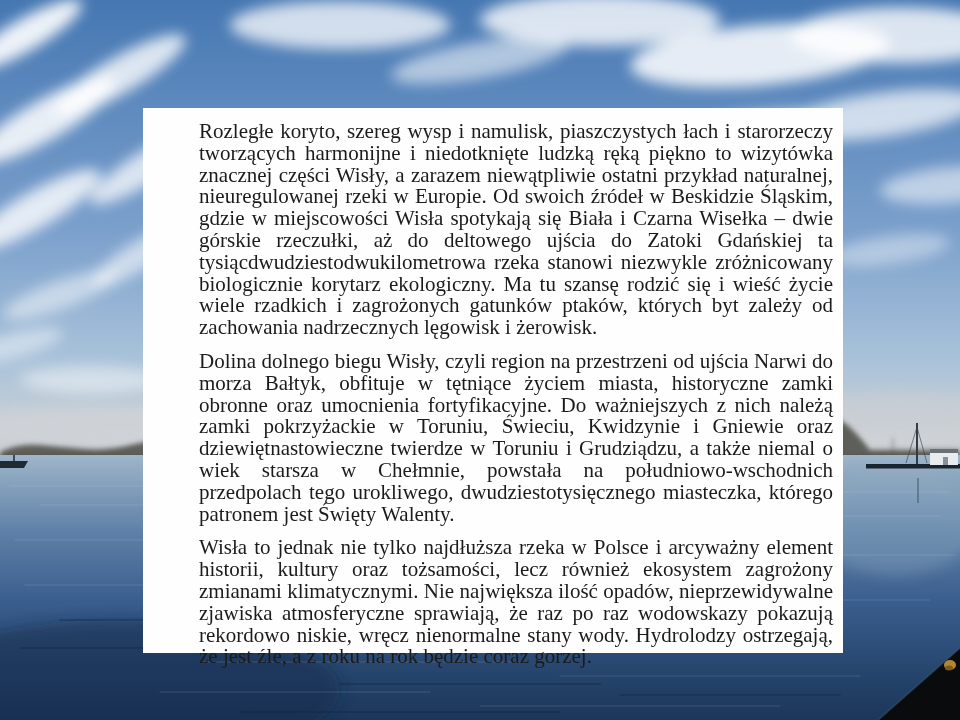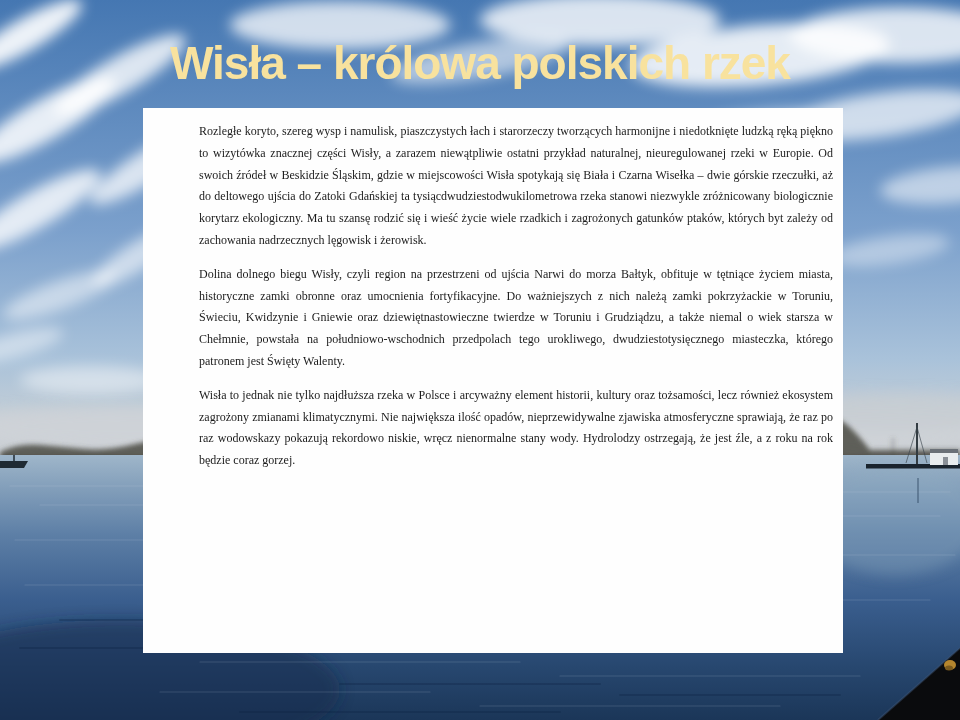--- a/index.html
+++ b/index.html
@@ -23,21 +23,21 @@
     color:#F8E29E;
   }
   .text-box{
     position:absolute;
     left:143px;top:108px;
     width:700px;height:545px;
     box-sizing:border-box;
     background:#FEFEFE;
     padding:13px 10px 0 56px;
     font-family:"Liberation Serif", serif;
-    font-size:12px;
+    font-size:21px;
     line-height:21.8px;
     color:#1B1B1B;
   }
   .text-box p{
     margin:0 0 12px 0;
     text-align:justify;
     text-justify:inter-word;
   }
 </style>
 </head>
@@ -156,21 +156,20 @@
     <g>
       <polygon points="878,720 960,648 960,720" fill="#0A0B0D"></polygon>
       <line x1="878" y1="720" x2="960" y2="648" stroke="#41597A" stroke-width="2" opacity=".45"></line>
       <g>
         <ellipse cx="950" cy="665" rx="6" ry="5" fill="#B5862E"></ellipse>
         <ellipse cx="949" cy="668" rx="4" ry="2.5" fill="#7A5A1E"></ellipse>
       </g>
     </g>
   </svg>
 
-  <h1 class="slide-title">Wisła – królowa polskich rzek</h1>
 
   <div class="text-box">
     <p>Rozległe koryto, szereg wysp i namulisk, piaszczystych łach i starorzeczy tworzących harmonijne i niedotknięte ludzką ręką piękno to wizytówka znacznej części Wisły, a zarazem niewątpliwie ostatni przykład naturalnej, nieuregulowanej rzeki w Europie. Od swoich źródeł w Beskidzie Śląskim, gdzie w miejscowości Wisła spotykają się Biała i Czarna Wisełka – dwie górskie rzeczułki, aż do deltowego ujścia do Zatoki Gdańskiej ta tysiącdwudziestodwukilometrowa rzeka stanowi niezwykle zróżnicowany biologicznie korytarz ekologiczny. Ma tu szansę rodzić się i wieść życie wiele rzadkich i zagrożonych gatunków ptaków, których byt zależy od zachowania nadrzecznych lęgowisk i żerowisk.</p>
     <p>Dolina dolnego biegu Wisły, czyli region na przestrzeni od ujścia Narwi do morza Bałtyk, obfituje w tętniące życiem miasta, historyczne zamki obronne oraz umocnienia fortyfikacyjne. Do ważniejszych z nich należą zamki pokrzyżackie w Toruniu, Świeciu, Kwidzynie i Gniewie oraz dziewiętnastowieczne twierdze w Toruniu i Grudziądzu, a także niemal o wiek starsza w Chełmnie, powstała na południowo-wschodnich przedpolach tego urokliwego, dwudziestotysięcznego miasteczka, którego patronem jest Święty Walenty.</p>
     <p>Wisła to jednak nie tylko najdłuższa rzeka w Polsce i arcyważny element historii, kultury oraz tożsamości, lecz również ekosystem zagrożony zmianami klimatycznymi. Nie największa ilość opadów, nieprzewidywalne zjawiska atmosferyczne sprawiają, że raz po raz wodowskazy pokazują rekordowo niskie, wręcz nienormalne stany wody. Hydrolodzy ostrzegają, że jest źle, a z roku na rok będzie coraz gorzej.</p>
   </div>
 
 </div>
 
 </body></html>

